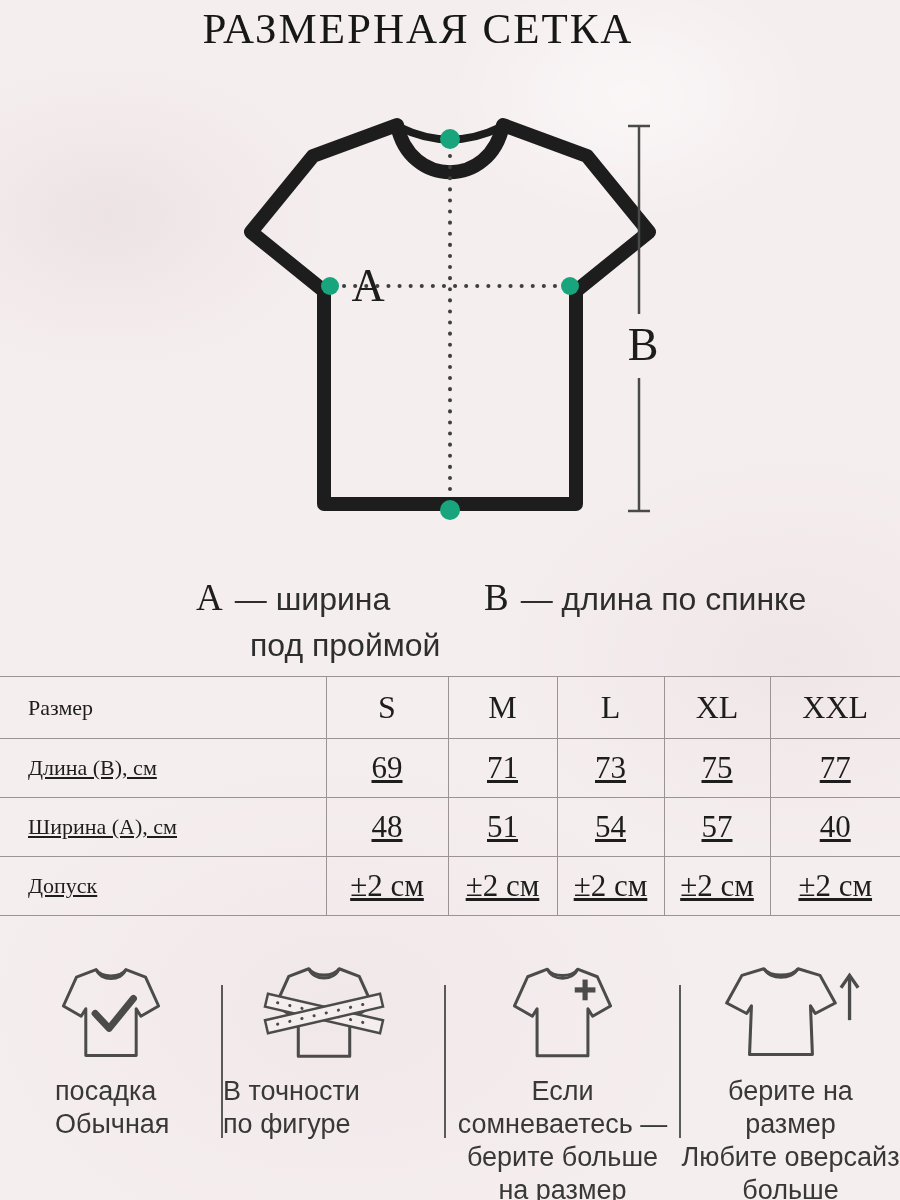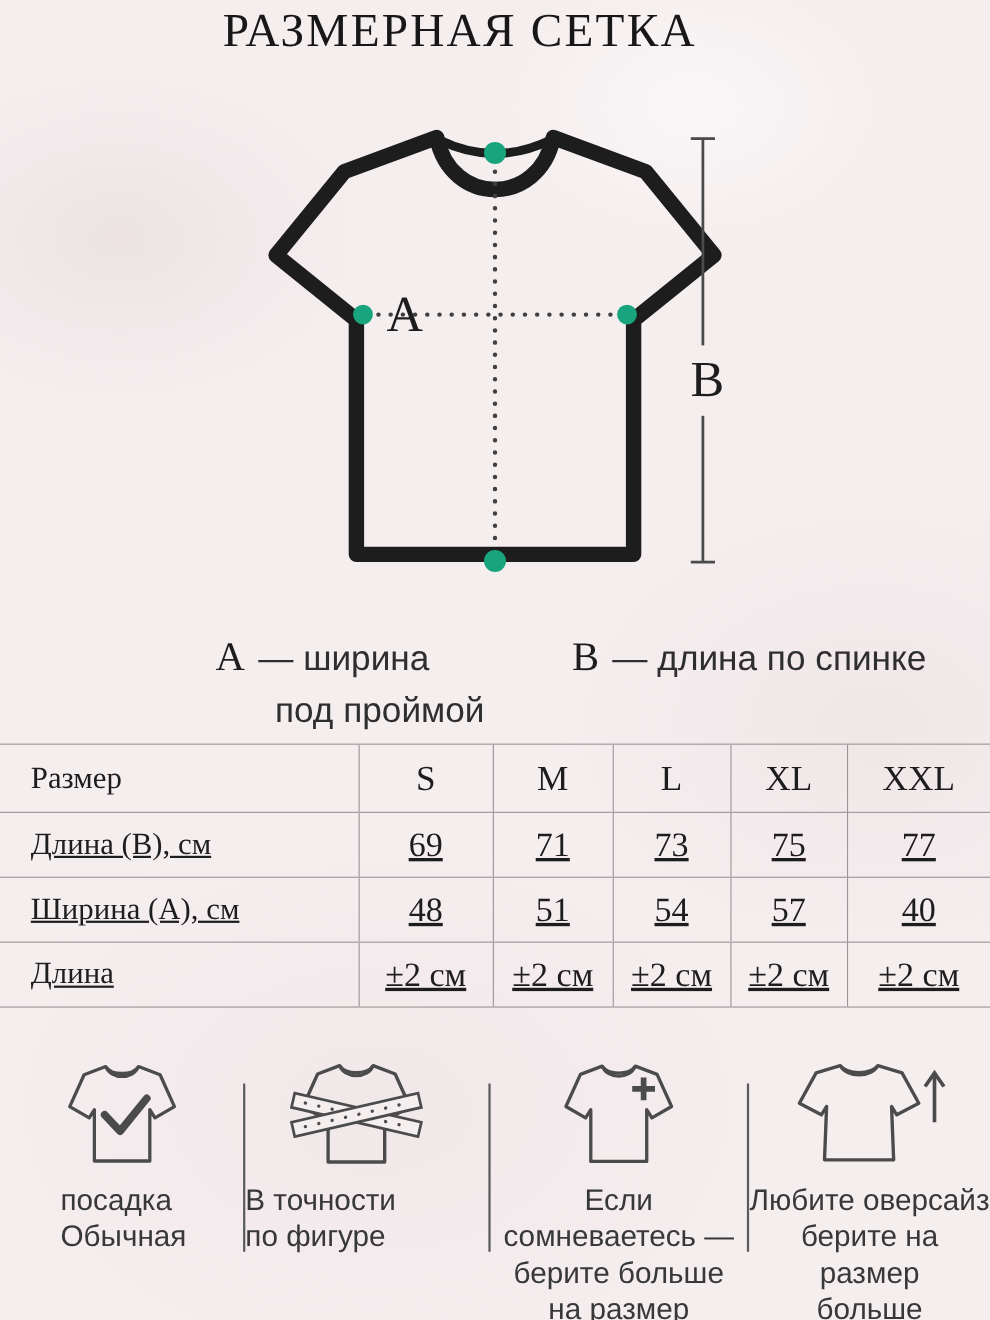--- a/index.html
+++ b/index.html
@@ -17,31 +17,31 @@
   }
   .title{
     position:absolute;top:4px;left:0;width:836px;
     text-align:center;font-size:43px;letter-spacing:2px;
     font-family:"Liberation Serif", serif;color:#171717;
   }
   .diagram-svg{position:absolute;top:0;left:0;}
 
   
   .legend-a{position:absolute;left:196px;top:576px;}
-  .legend-b{position:absolute;left:520px;top:576px;}
+  .legend-b{position:absolute;left:484px;top:576px;}
   .legend-letter{font-family:"Liberation Serif", serif;font-size:37px;color:#1d1d1d;}
   .legend-text{font-family:"Liberation Sans", sans-serif;font-size:32px;color:#2e2e2e;margin-left:12px;}
   .legend-line2{font-family:"Liberation Sans", sans-serif;font-size:32px;color:#2e2e2e;margin-left:54px;margin-top:8px;}
 
   
   .size-table{position:absolute;top:676px;left:0;width:900px;border-collapse:collapse;table-layout:fixed;}
   .size-table td{border-top:1.5px solid #9b9396;vertical-align:middle;}
   .size-table tr.last td{border-bottom:1.5px solid #9b9396;}
   .size-table td + td{border-left:1.5px solid #9b9396;}
-  .size-table td.rowlabel{padding-left:28px;font-size:28px;}
+  .size-table td.rowlabel{padding-left:28px;font-size:22px;}
   .size-table td.val{text-align:center;font-size:31px;}
   .size-table tr.hdr td{height:59px;}
   .size-table tr.hdr td.val{font-size:32px;}
   .size-table tr.datarow td{height:56px;text-decoration:underline;}
 
   
   .fit-item{position:absolute;top:963px;}
   .fit-icon{display:block;}
   .fit-caption{font-family:"Liberation Sans", sans-serif;font-size:27px;line-height:33px;color:#383838;margin-top:12px;}
   .fit-caption span{display:block;}
@@ -117,21 +117,21 @@
       </tr>
       <tr class="datarow">
         <td class="rowlabel">Ширина (А), см</td>
         <td class="val">48</td>
         <td class="val">51</td>
         <td class="val">54</td>
         <td class="val">57</td>
         <td class="val">40</td>
       </tr>
       <tr class="datarow last">
-        <td class="rowlabel">Длина</td>
+        <td class="rowlabel">Допуск</td>
         <td class="val">±2 см</td>
         <td class="val">±2 см</td>
         <td class="val">±2 см</td>
         <td class="val">±2 см</td>
         <td class="val">±2 см</td>
       </tr>
     </tbody>
   </table>
 
   <div class="fit-item" style="left:40px;width:181px;">
@@ -192,19 +192,19 @@
   <div class="fit-item" style="left:681px;width:219px;">
     <svg class="fit-icon" style="margin:0 auto;" width="145" height="100" viewBox="0 0 150 105">
       <path d="M 47 6 C 54 15 76 15 83 6 L 106 13 L 122 42 L 101 53 L 96 45 L 98 96 L 32 96 L 34 45 L 29 53 L 8 42 L 24 13 Z" fill="none" stroke="#4b4b4b" stroke-width="3.2" stroke-linejoin="round"></path>
       <path d="M 47 6 C 53 18 77 18 83 6" fill="none" stroke="#4b4b4b" stroke-width="3"></path>
       <g stroke="#4b4b4b" stroke-width="3.5" fill="none">
         <line x1="137" y1="60" x2="137" y2="15"></line>
         <path d="M 128 26 L 137 13 L 146 26"></path>
       </g>
     </svg>
     <div class="fit-caption" style="text-align:center;">
+      <span>берите на размер</span>
       <span>Любите оверсайз</span>
-      <span>берите на размер</span>
       <span>больше</span>
     </div>
   </div>
 
 </div>
 
 </body></html>

